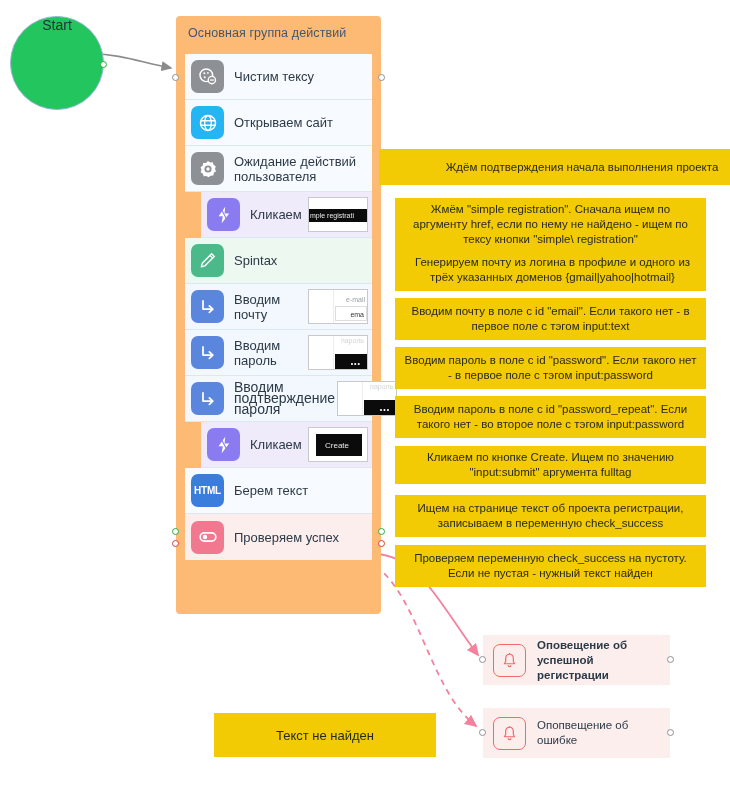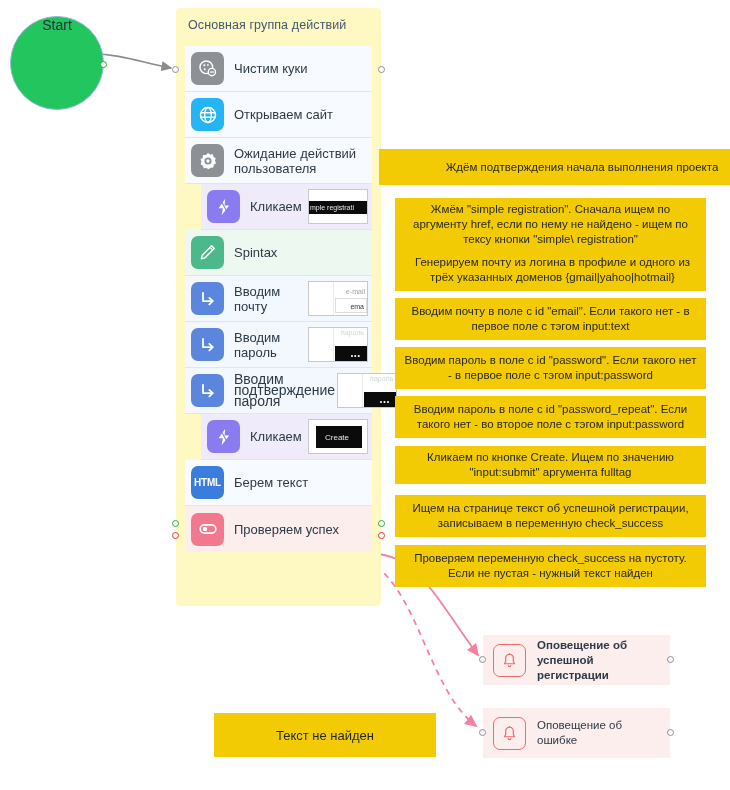--- a/index.html
+++ b/index.html
@@ -18,22 +18,22 @@
     position:absolute;left:10px;top:16px;width:94px;height:94px;
     border-radius:50%;
     background:#22c55e;border:1px solid #9ab8d6;
     display:flex;align-items:flex-start;justify-content:center;
     box-sizing:border-box;
   }
   .start-node .lbl{font-size:14px;color:#24303b;}
 
   
   .group{
-    position:absolute;left:176px;top:8px;width:205px;height:598px;
-    background:#fef9c3;border-radius:4px;box-sizing:border-box;
+    position:absolute;left:176px;top:16px;width:205px;height:598px;
+    background:#fdba74;border-radius:4px;box-sizing:border-box;
   }
   .group-title{
     position:absolute;left:12px;top:10px;
     font-size:12.5px;color:#42586e;letter-spacing:.1px;
   }
   .rows{
     position:absolute;left:9px;top:38px;width:187px;
   }
   .row{
     position:relative;
@@ -152,21 +152,21 @@
         <span class="icon ic-gray">
           <svg width="19" height="19" viewBox="0 0 24 24">
               <circle cx="10.5" cy="10.5" r="8" fill="none" stroke="#fff" stroke-width="1.8"></circle>
               <circle cx="8" cy="8" r="1.3" fill="#fff"></circle>
               <circle cx="12.5" cy="7.5" r="1.1" fill="#fff"></circle>
               <circle cx="8.5" cy="13" r="1.2" fill="#fff"></circle>
               <circle cx="17.5" cy="16.5" r="4.6" fill="#8d9196" stroke="#fff" stroke-width="1.7"></circle>
               <rect x="15.2" y="15.7" width="4.8" height="1.6" fill="#fff"></rect>
             </svg>
         </span>
-        <span class="row-label">Чистим куки</span>
+        <span class="row-label">Чистим тексу</span>
         <span class="port gray" style="left:-13px;top:20px;"></span>
         <span class="port gray" style="right:-13px;top:20px;"></span>
       </div>
 
       <div class="row">
         <span class="icon ic-cyan">
           <svg width="20" height="20" viewBox="0 0 24 24">
               <circle cx="12" cy="12" r="9" fill="none" stroke="#fff" stroke-width="1.8"></circle>
               <ellipse cx="12" cy="12" rx="4" ry="9" fill="none" stroke="#fff" stroke-width="1.6"></ellipse>
               <path d="M3.3,9.3 H20.7 M3.3,14.7 H20.7" stroke="#fff" stroke-width="1.6"></path>
@@ -311,21 +311,21 @@
   <div class="note" style="left:395px;top:347px;width:311px;height:42px;">
     <span>Вводим пароль в поле с id "password". Если такого нет - в первое поле с тэгом input:password</span>
   </div>
   <div class="note" style="left:395px;top:396px;width:311px;height:42px;">
     <span>Вводим пароль в поле с id "password_repeat". Если такого нет - во второе поле с тэгом input:password</span>
   </div>
   <div class="note" style="left:395px;top:446px;width:311px;height:38px;">
     <span>Кликаем по кнопке Create. Ищем по значению "input:submit" аргумента fulltag</span>
   </div>
   <div class="note" style="left:395px;top:495px;width:311px;height:42px;">
-    <span>Ищем на странице текст об успешной регистрации, записываем в переменную check_success</span>
+    <span>Ищем на странице текст об проекта регистрации, записываем в переменную check_success</span>
   </div>
   <div class="note" style="left:395px;top:545px;width:311px;height:42px;">
     <span>Проверяем переменную check_success на пустоту. Если не пустая - нужный текст найден</span>
   </div>
 
   <div class="note big" style="left:214px;top:713px;width:222px;height:44px;">
     <span>Текст не найден</span>
   </div>
 
   <div class="notify" style="left:483px;top:635px;width:187px;height:50px;font-weight:bold;">
@@ -342,18 +342,18 @@
   </div>
 
   <div class="notify" style="left:483px;top:708px;width:187px;height:50px;">
     <span class="nicon">
       <svg width="17" height="17" viewBox="0 0 24 24">
           <path d="M12 3.2 C8.6 3.2 6.6 5.6 6.6 9 V13.4 L4.9 16.6 H19.1 L17.4 13.4 V9 C17.4 5.6 15.4 3.2 12 3.2 Z" fill="none" stroke="#ef6b6b" stroke-width="1.7" stroke-linejoin="round"></path>
           <path d="M10 18.6 a2 2 0 0 0 4 0" fill="none" stroke="#ef6b6b" stroke-width="1.7"></path>
           <path d="M12 1.4 V3.2" stroke="#ef6b6b" stroke-width="1.7"></path>
         </svg>
     </span>
-    <span class="nlabel">Оповещение об ошибке</span>
+    <span class="nlabel">Опопвещение об ошибке</span>
     <span class="port gray" style="left:-4px;top:21px;"></span>
     <span class="port gray" style="right:-4px;top:21px;"></span>
   </div>
 
 </div>
 
 </body></html>

